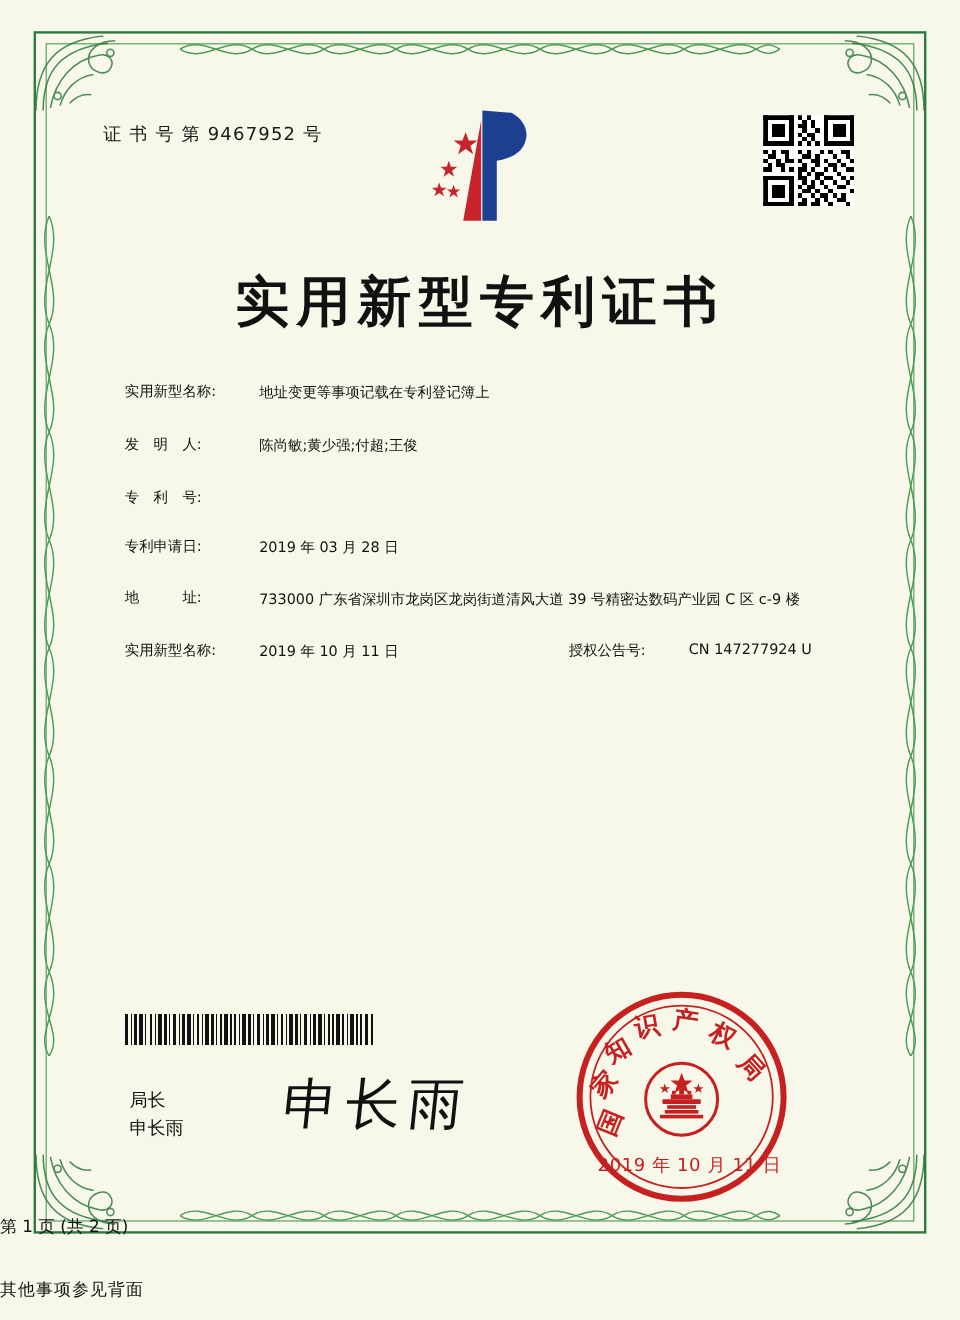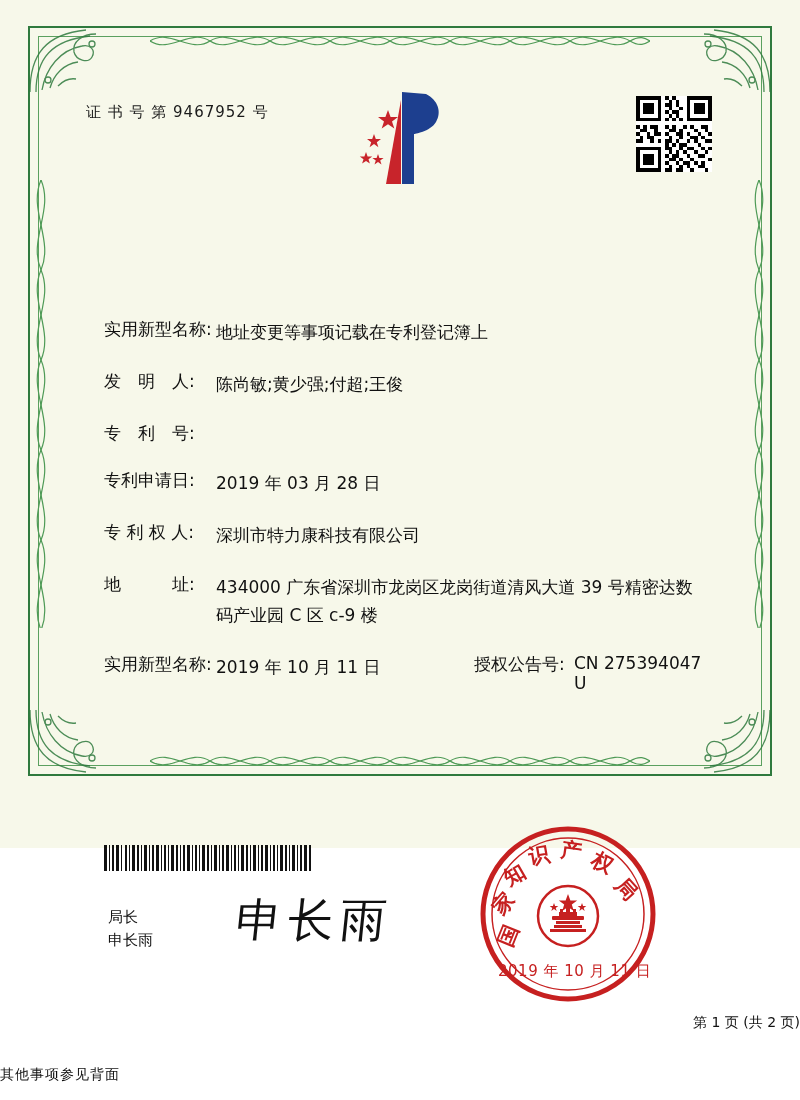--- a/index.html
+++ b/index.html
@@ -10,21 +10,21 @@
     width: 800px;
     height: 1100px;
     background: #ffffff;
     font-family: "DejaVu Sans", "Liberation Sans", sans-serif;
     overflow: hidden;
   }
 
   .certificate {
     position: relative;
     width: 800px;
-    height: 848px;
+    height: 1100px;
     background: #f7f8ea;
     box-sizing: border-box;
   }
 
   
   .border-outer {
     position: absolute;
     left: 28px;
     top: 26px;
     right: 28px;
@@ -117,21 +117,21 @@
   .fields {
     position: absolute;
     left: 104px;
     right: 96px;
     top: 318px;
   }
   .field-row {
     display: flex;
     align-items: flex-start;
     margin-bottom: 24px;
-    font-size: 17px;
+    font-size: 12px;
     color: #111;
   }
   .field-label {
     width: 112px;
     flex: none;
     letter-spacing: 0px;
     white-space: nowrap;
   }
   .field-value {
     flex: 1;
@@ -204,21 +204,21 @@
     font-size: 15px;
     color: #c62020;
     letter-spacing: 0.5px;
   }
 
   .page-indicator {
     position: absolute;
     left: 0;
     right: 0;
     top: 1014px;
-    text-align: right;
+    text-align: left;
     font-size: 14px;
     color: #111;
   }
 
   .footer-note {
     position: absolute;
     left: 0;
     right: 0;
     top: 1066px;
     text-align: left;
@@ -441,50 +441,47 @@
           <rect x="14" y="19" width="1" height="1"></rect>
           <rect x="17" y="19" width="2" height="1"></rect>
         <rect x="8" y="20" width="2" height="1"></rect>
           <rect x="11" y="20" width="2" height="1"></rect>
           <rect x="15" y="20" width="1" height="1"></rect>
           <rect x="19" y="20" width="1" height="1"></rect>
       </g>
     </svg>
   </div>
 
+  <div class="main-title">实用新型专利证书</div>
 
   <div class="fields">
     <div class="field-row">
       <div class="field-label">实用新型名称:</div>
       <div class="field-value">地址变更等事项记载在专利登记簿上</div>
     </div>
     <div class="field-row">
       <div class="field-label">发　明　人:</div>
       <div class="field-value">陈尚敏;黄少强;付超;王俊</div>
     </div>
     <div class="field-row">
       <div class="field-label">专　利　号:</div>
     </div>
     <div class="field-row">
       <div class="field-label">专利申请日:</div>
       <div class="field-value">2019 年 03 月 28 日</div>
     </div>
     <div class="field-row">
-      <div class="field-label">专 利 权 人:</div>
-      <div class="field-value">深圳市特力康科技有限公司</div>
-    </div>
-    <div class="field-row">
       <div class="field-label">地　　　址:</div>
-      <div class="field-value">434000  广东省深圳市龙岗区龙岗街道清风大道 39 号精密达数码产业园 C 区 c-9 楼</div>
+      <div class="field-value">733000  广东省深圳市龙岗区龙岗街道清风大道 39 号精密达数码产业园 C 区 c-9 楼</div>
     </div>
     <div class="field-row two-col">
       <div class="field-label">实用新型名称:</div>
       <div class="field-value">2019 年 10 月 11 日</div>
       <div class="field-label-2">授权公告号:</div>
-      <div class="field-value-2">CN 275394047 U</div>
+      <div class="field-value-2">CN 147277924 U</div>
     </div>
   </div>
 
 
   <div class="barcode">
     <svg width="210" height="26" viewBox="0 0 210 26" shape-rendering="crispEdges">
       <g fill="#111111">
         <rect x="0" y="0" width="3" height="26"></rect>
           <rect x="5" y="0" width="1" height="26"></rect>
         <rect x="8" y="0" width="2" height="26"></rect>

